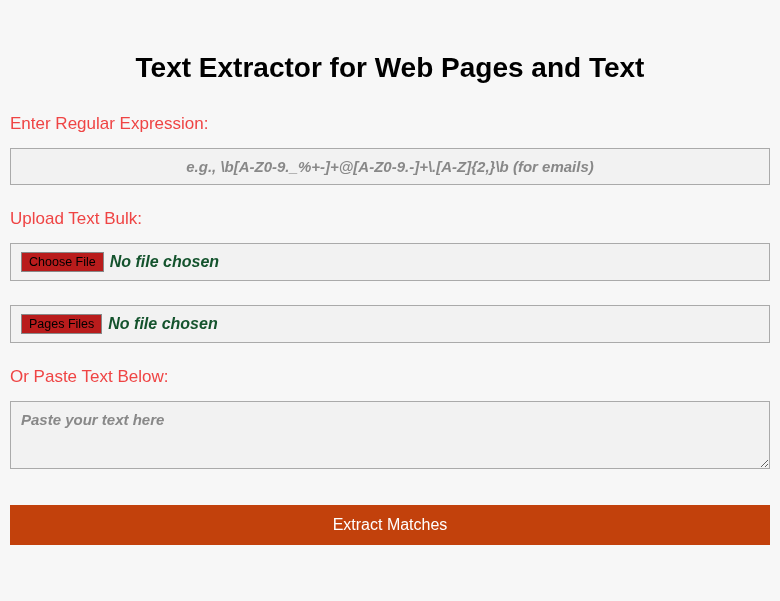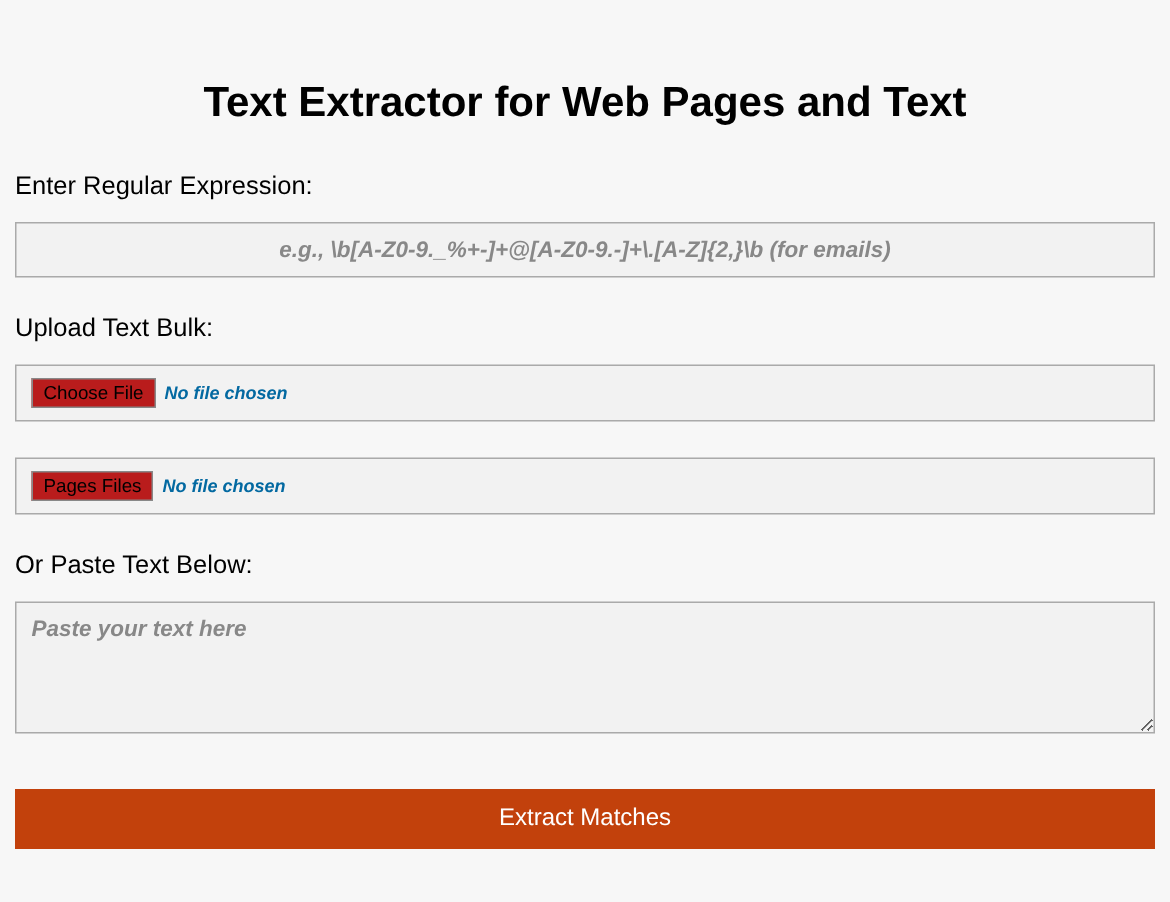--- a/index.html
+++ b/index.html
@@ -17,21 +17,21 @@
     h1 {
       font-size: 28px;
       font-weight: bold;
       color: #000;
       margin-top: 42px;
       margin-bottom: 30px;
       text-align: center;
     }
     .form-label {
       font-size: 17px;
-      color: #000000;
+      color: #ef4444;
       margin-bottom: 14px;
       display: block;
     }
     .section {
       margin-bottom: 24px;
     }
     .text-input {
       width: 100%;
       padding: 9px 10px;
       font-size: 15px;
@@ -58,28 +58,28 @@
     }
     .choose-file-btn {
       font-size: 12.5px;
       font-family: Arial, Helvetica, sans-serif;
       padding: 2px 7px;
       background: #b91c1c;
       border: 1px solid #888;
       cursor: pointer;
     }
     .file-status {
-      font-size: 12px;
+      font-size: 16px;
       font-weight: bold;
       font-style: italic;
-      color: #0369a1;
+      color: #14532d;
     }
     .textarea-box {
       width: 100%;
-      height: 88px;
+      height: 68px;
       padding: 9px 10px;
       font-size: 15px;
       font-style: italic;
       background: #f2f2f2;
       border: 1px solid #aaa;
       resize: both;
       font-family: Arial, Helvetica, sans-serif;
     }
     .textarea-box::placeholder {
       color: #888;

